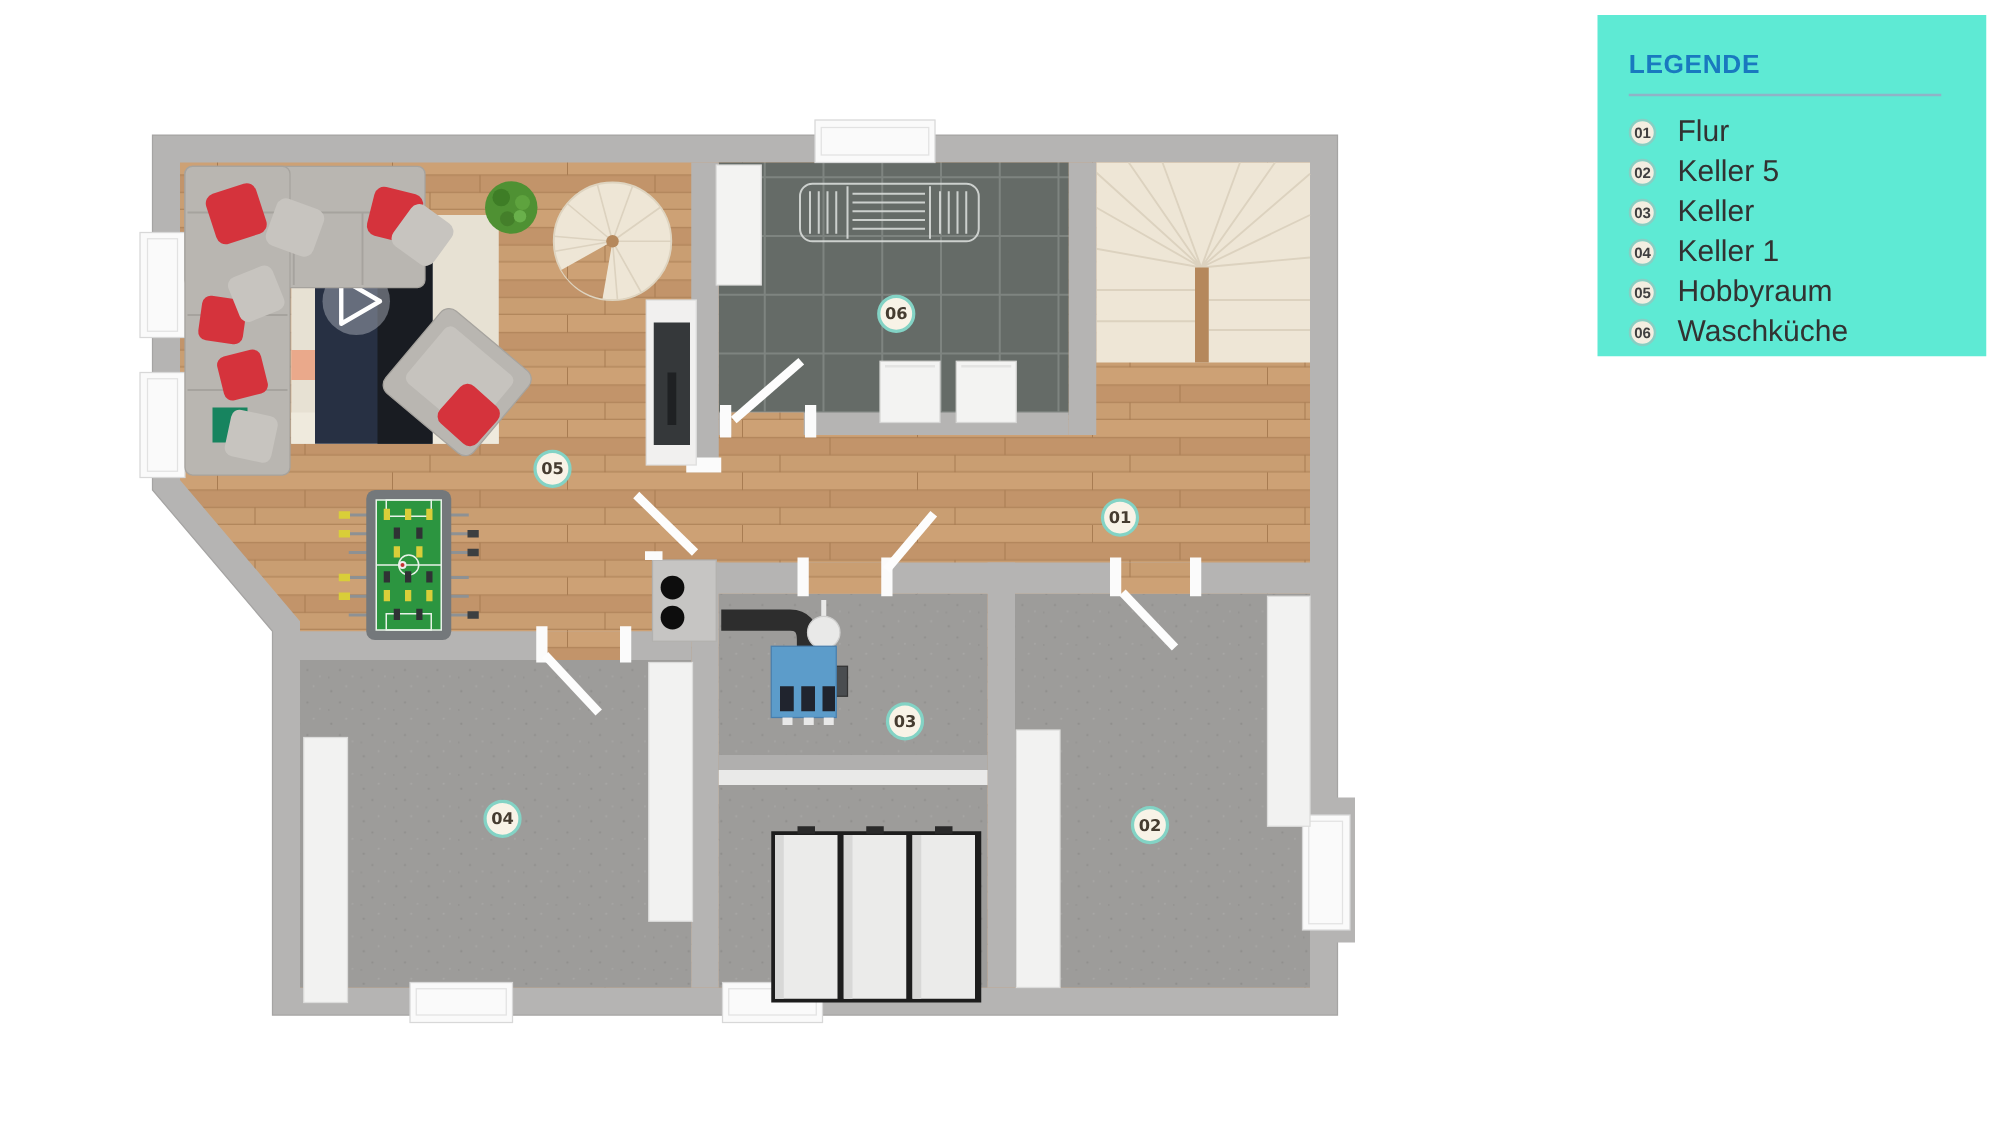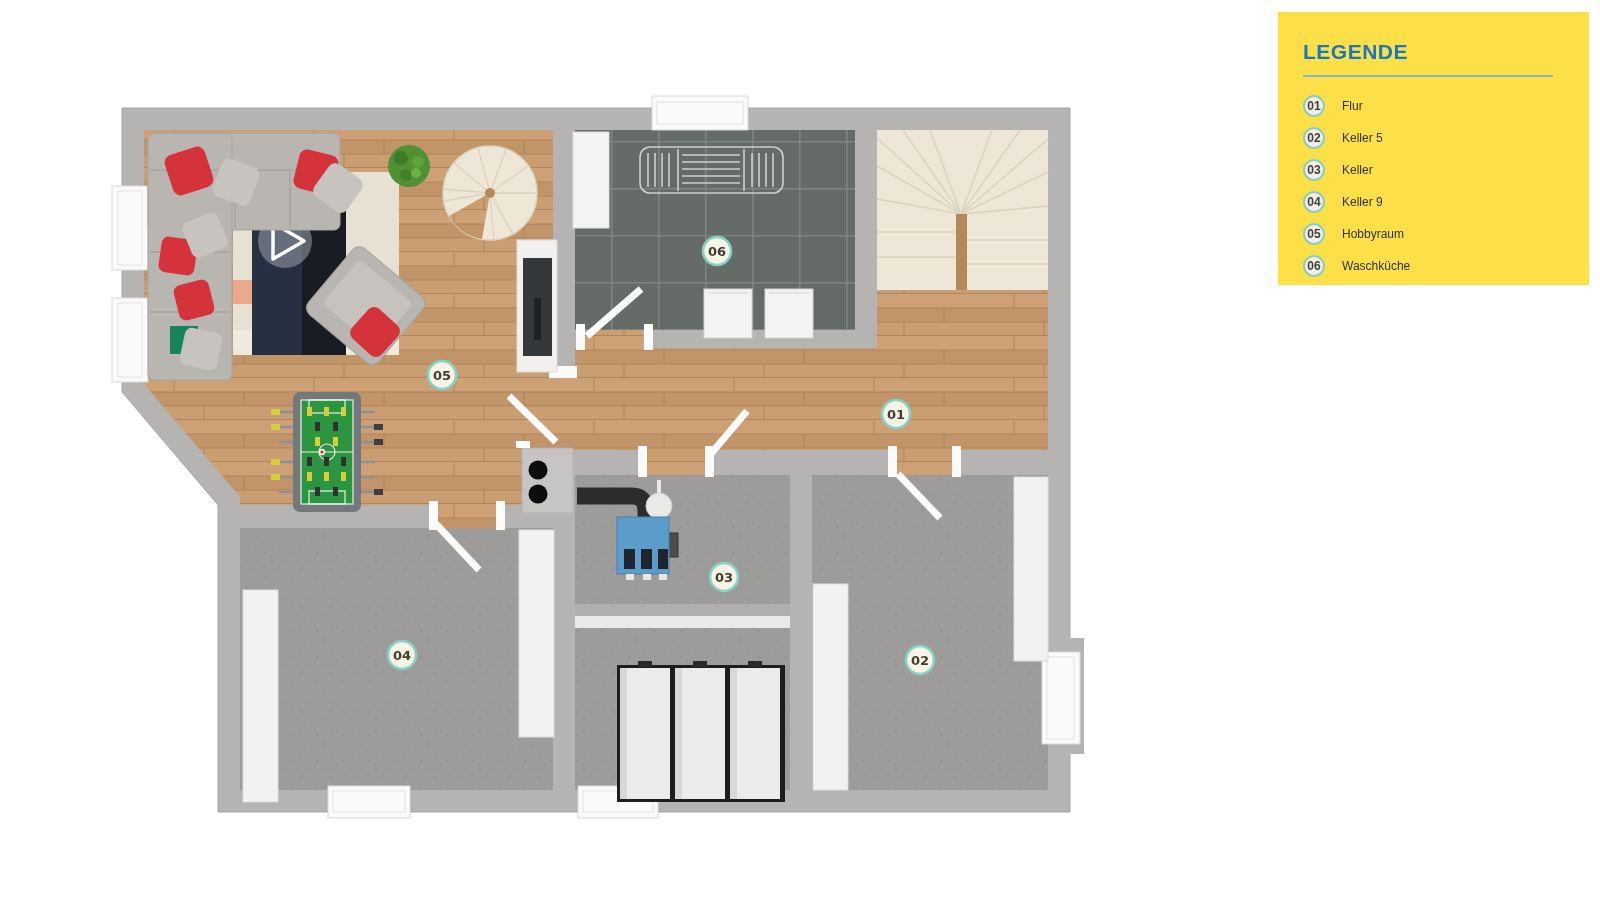--- a/index.html
+++ b/index.html
@@ -3,40 +3,40 @@
 <meta charset="utf-8">
 <style>
   html,body{margin:0;padding:0;}
   body{
     width:1600px;height:900px;position:relative;background:#ffffff;
     font-family:"Liberation Sans", sans-serif;overflow:hidden;
   }
   #plan-svg{position:absolute;left:0;top:0;}
   .legend{
     position:absolute;left:1278px;top:12px;width:311px;height:273px;
-    background:#fde047;box-sizing:border-box;
+    background:#5eead4;box-sizing:border-box;
   }
   .legend-title{
     margin:28px 25px 0 25px;color:#1979bf;font-weight:bold;
     font-size:21px;letter-spacing:.5px;
   }
   .legend-rule{
     border:none;border-top:2px solid #8fb3c6;height:0;
     margin:11px 36px 13px 25px;
   }
   .legend-item{
     display:flex;align-items:center;height:32px;margin-left:25px;
   }
   .legend-num{
     width:22px;height:22px;border-radius:50%;border:2px solid #86cfc3;
     background:#f3eee1;box-sizing:border-box;flex:0 0 auto;
     display:flex;align-items:center;justify-content:center;
     font-size:12px;font-weight:bold;color:#3f3f3f;
   }
-  .legend-label{font-size:12px;color:#323232;margin-left:17px;}
+  .legend-label{font-size:24px;color:#323232;margin-left:17px;}
   .marker-text{font-family:"DejaVu Sans","Liberation Sans",sans-serif;font-weight:bold;font-size:13px;fill:#453c30;}
 </style>
 </head>
 <body>
 
 <svg id="plan-svg" width="1600" height="900" viewBox="0 0 1600 900">
   <defs>
     <pattern id="pWood" width="140" height="42" patternUnits="userSpaceOnUse">
       <rect width="140" height="42" fill="#c69a6c"></rect>
       <rect y="0" width="140" height="14" fill="#cda175"></rect>
@@ -338,21 +338,21 @@
   <div class="legend-item">
     <span class="legend-num">02</span>
     <span class="legend-label">Keller 5</span>
   </div>
   <div class="legend-item">
     <span class="legend-num">03</span>
     <span class="legend-label">Keller</span>
   </div>
   <div class="legend-item">
     <span class="legend-num">04</span>
-    <span class="legend-label">Keller 9</span>
+    <span class="legend-label">Keller 1</span>
   </div>
   <div class="legend-item">
     <span class="legend-num">05</span>
     <span class="legend-label">Hobbyraum</span>
   </div>
   <div class="legend-item">
     <span class="legend-num">06</span>
     <span class="legend-label">Waschküche</span>
   </div>
 </div>

